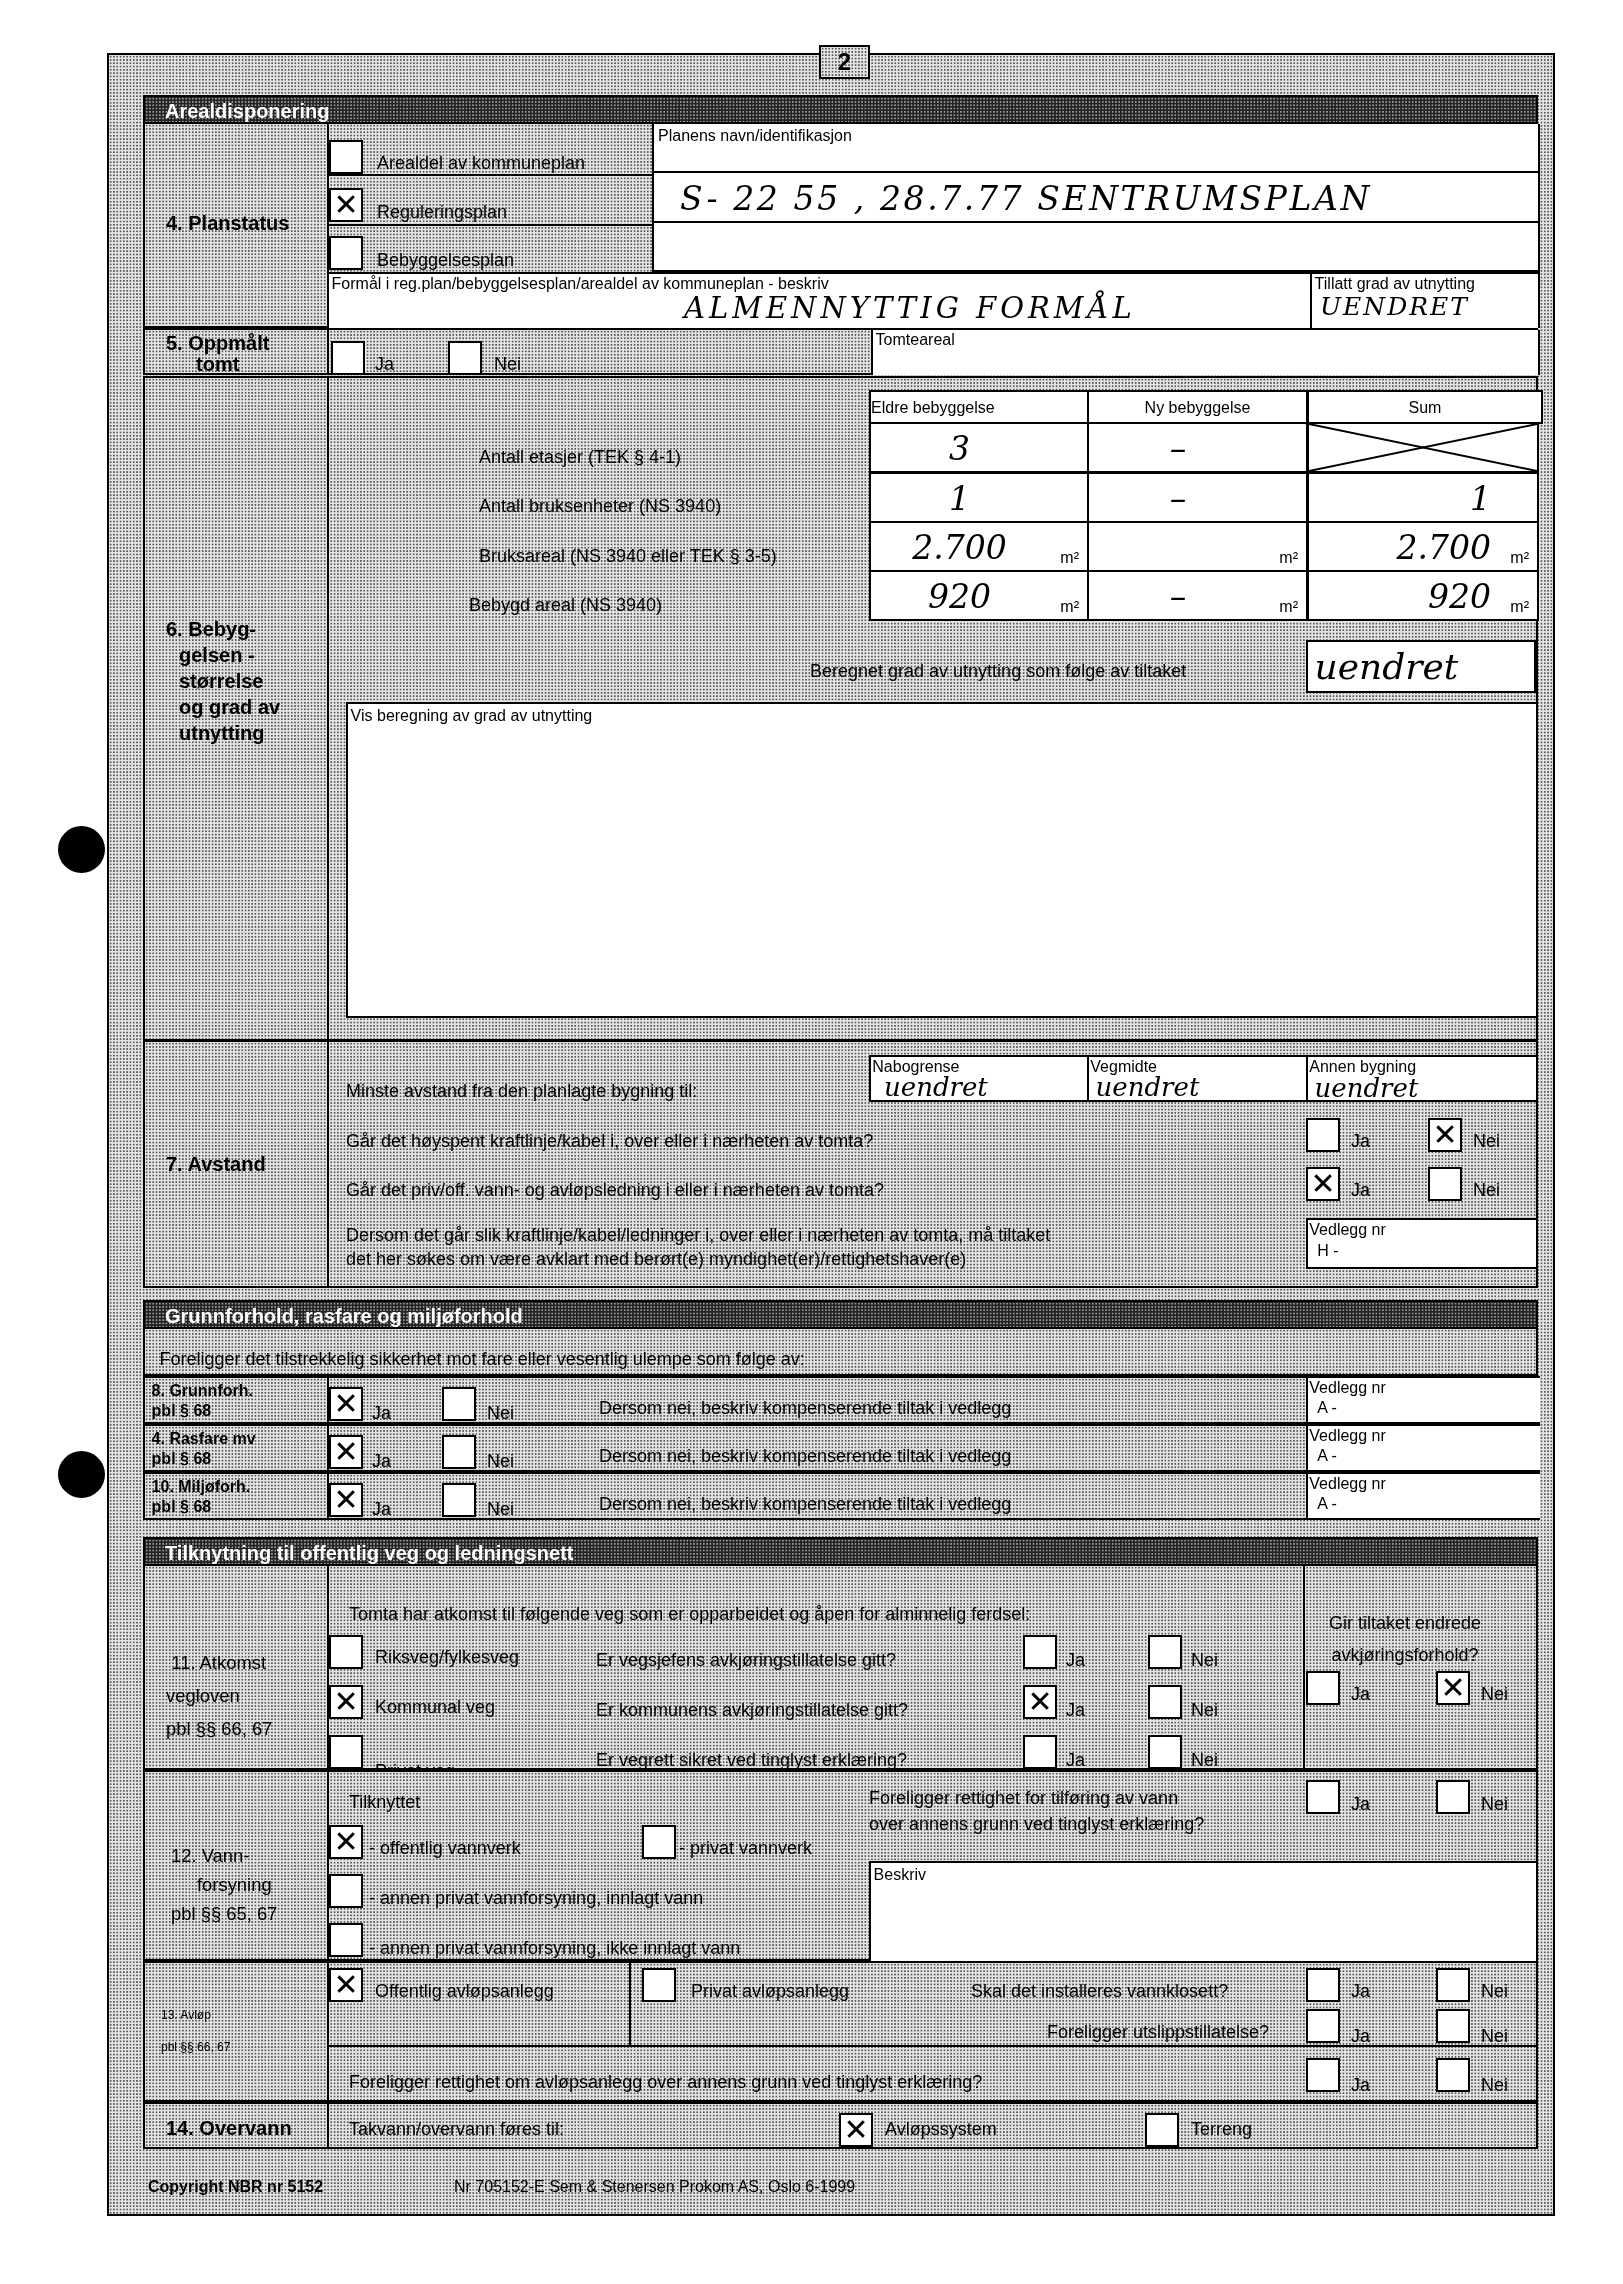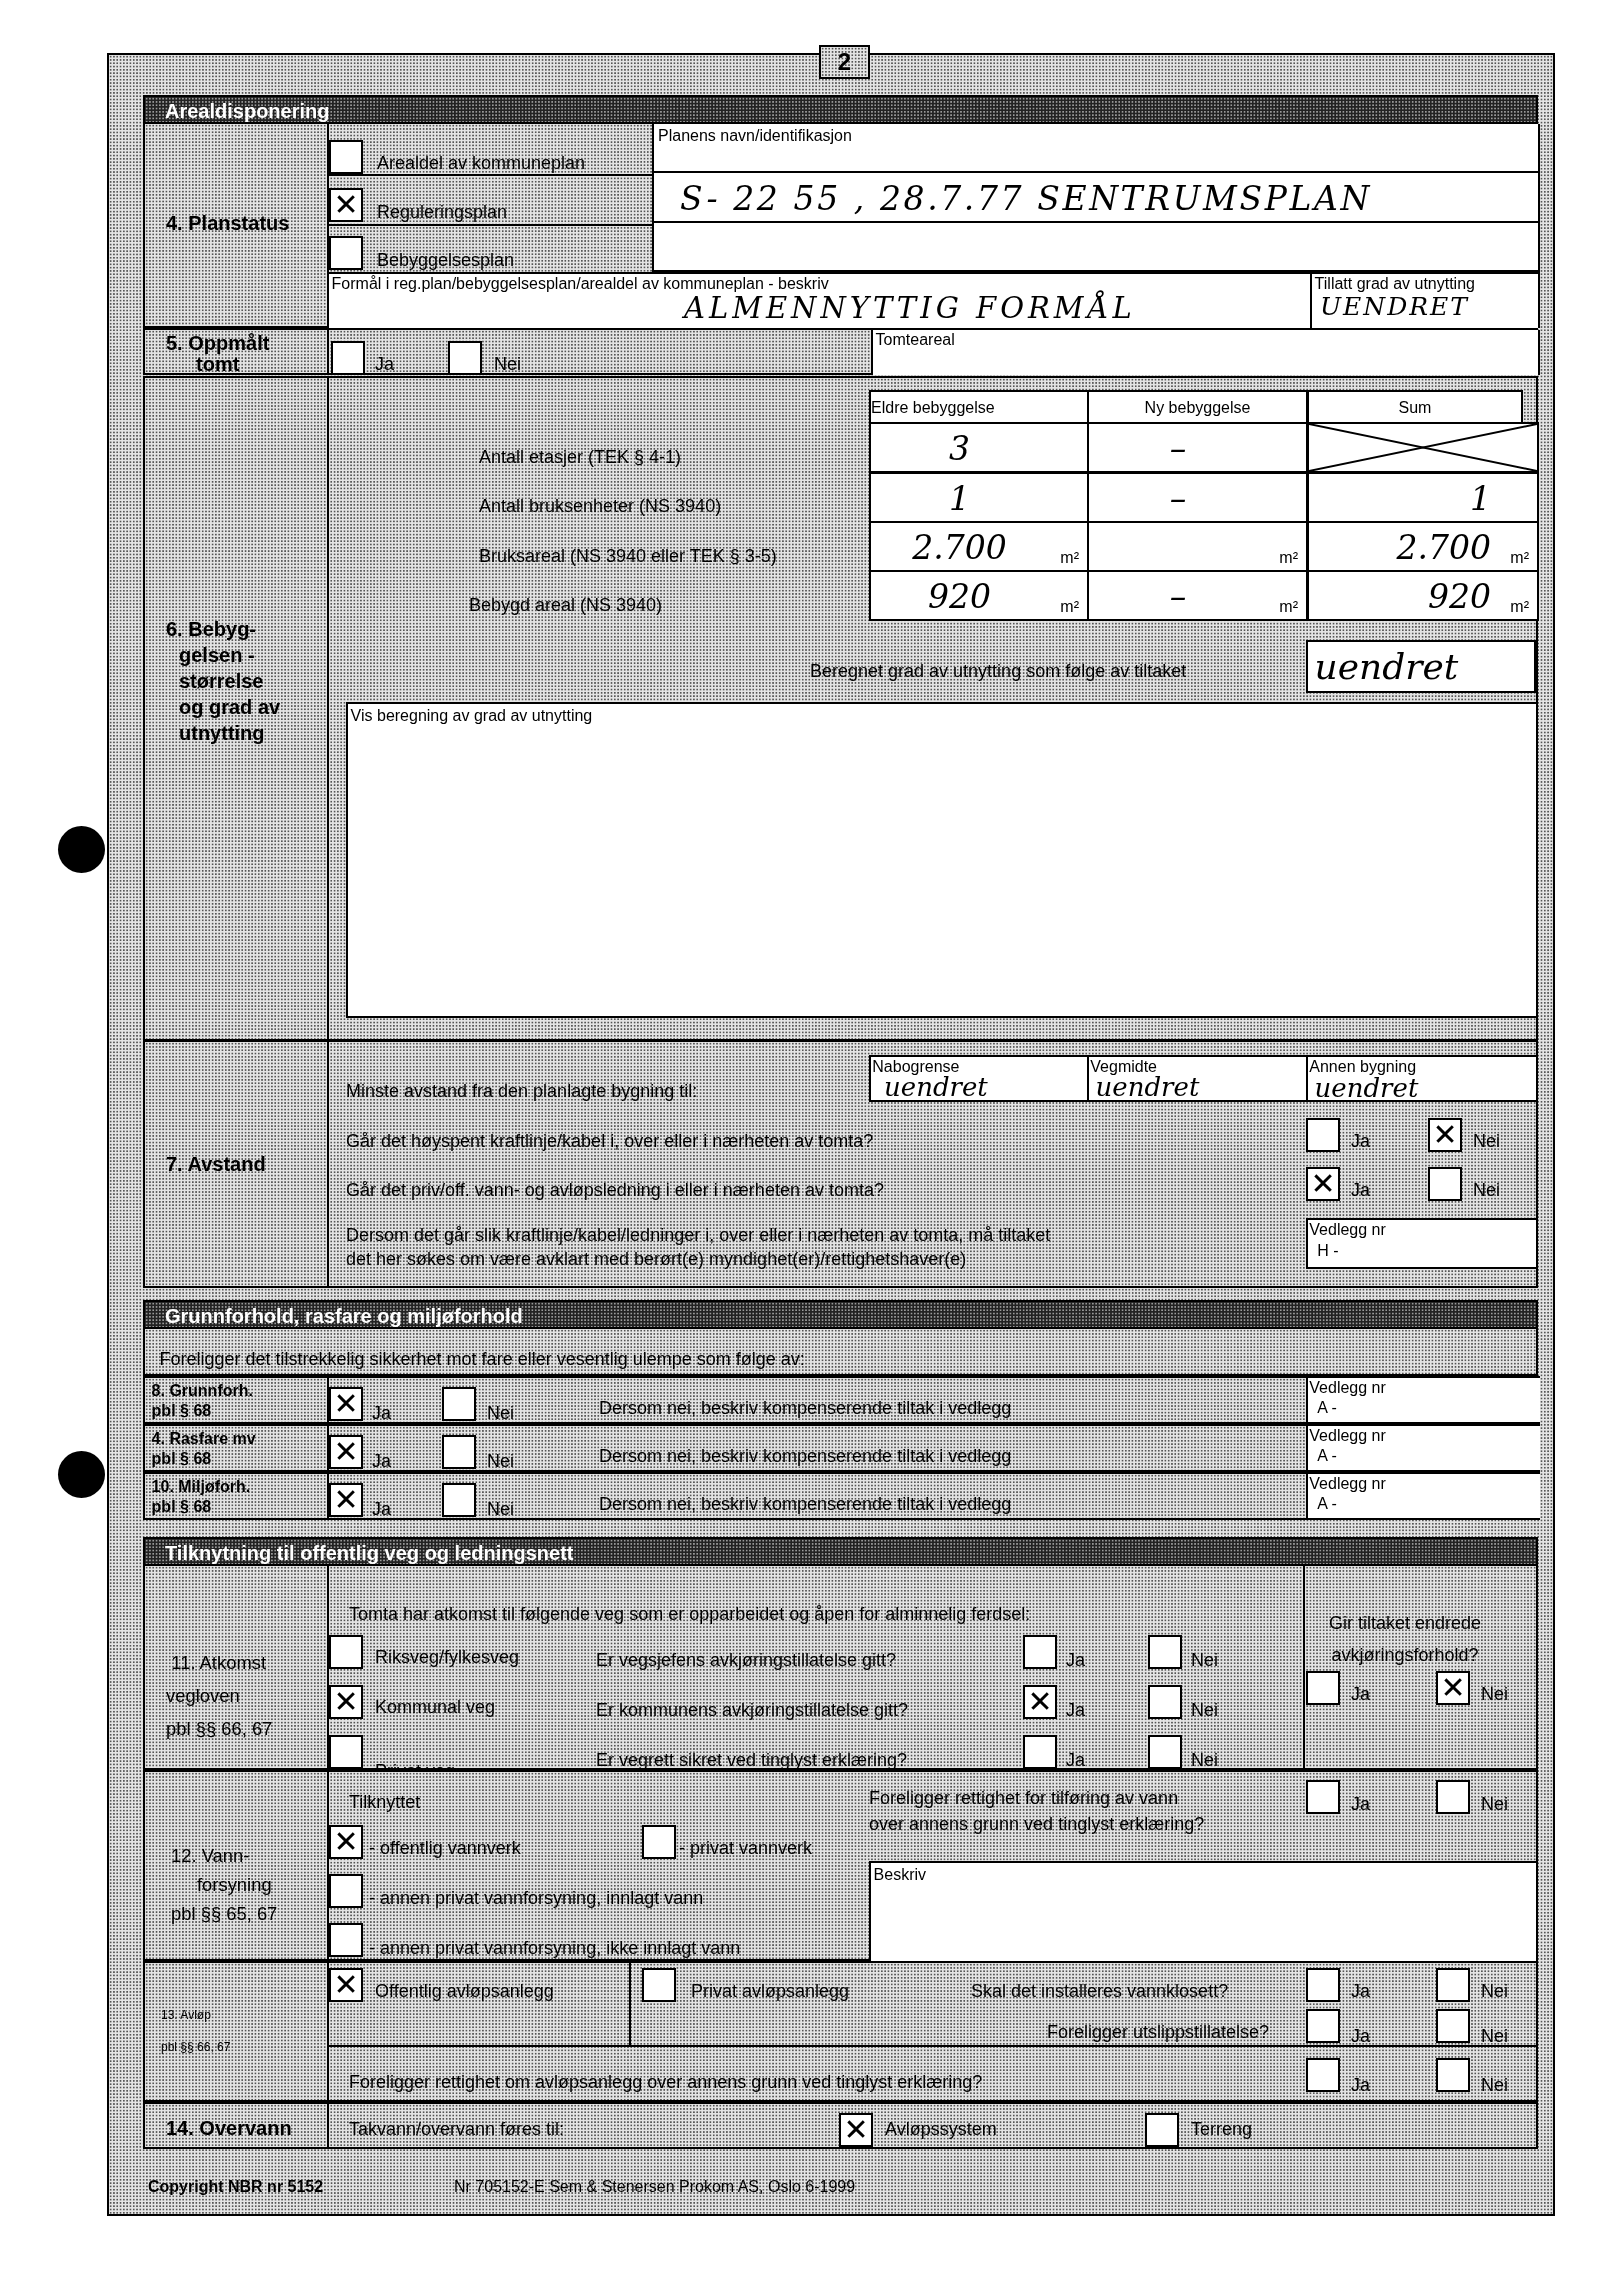--- a/index.html
+++ b/index.html
@@ -106,21 +106,21 @@
   </div>
 
   <div class="txt" style="left:334px;top:69px;">Antall etasjer (TEK § 4-1)</div>
   <div class="txt" style="left:334px;top:118px;">Antall bruksenheter (NS 3940)</div>
   <div class="txt" style="left:334px;top:168px;">Bruksareal (NS 3940 eller TEK § 3-5)</div>
   <div class="txt" style="left:324px;top:217px;">Bebygd areal (NS 3940)</div>
 
   <div id="bebyg-table" style="position:absolute;left:724px;top:12px;width:671px;height:230px;">
       <div class="cell dots" style="left: 0px; top: 0px; width: 220px; height: 34px; text-align: left; font-size: 16px; line-height: 32px;">Eldre bebyggelse</div>
       <div class="cell dots" style="left: 218px; top: 0px; width: 221px; height: 34px; text-align: center; font-size: 16px; line-height: 32px;">Ny bebyggelse</div>
-      <div class="cell dots" style="left: 438px; top: 0px; width: 216px; height: 34px; text-align: center; font-size: 16px; line-height: 32px;">Sum</div>
+      <div class="cell dots" style="left: 438px; top: 0px; width: 236px; height: 34px; text-align: center; font-size: 16px; line-height: 32px;">Sum</div>
       <div class="cell" style="left: 0px; top: 32px; width: 220px; height: 51px;">
         <div class="hand" style="left: 0px; right: 39px; top: 5.3px; font-size: 33px; text-align: center;">3</div>
       </div>
       <div class="cell" style="left: 218px; top: 32px; width: 221px; height: 51px;">
         <div class="hand" style="left: 0px; right: 39px; top: 5.3px; font-size: 33px; text-align: center;">–</div>
       </div>
       <div class="cell" style="left: 438px; top: 32px; width: 232px; height: 51px;"><svg width="100%" height="100%" preserveAspectRatio="none" viewBox="0 0 100 100">
           <line x1="0" y1="0" x2="100" y2="100" stroke="#000" stroke-width="3"></line>
           <line x1="0" y1="100" x2="100" y2="0" stroke="#000" stroke-width="3"></line>
         </svg></div>

